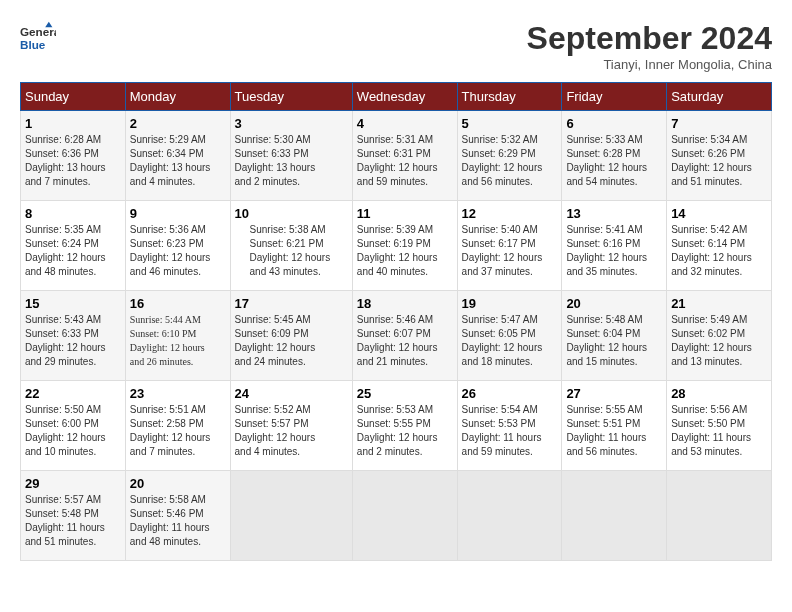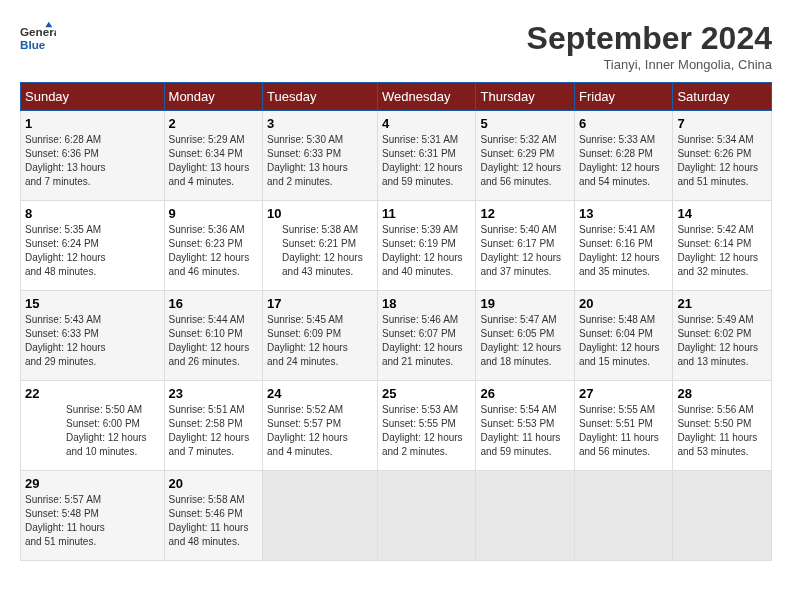--- a/index.html
+++ b/index.html
@@ -218,21 +218,21 @@
       <tr>
         <td>
           <span class="day-num">15</span>
           <div class="day-info" style="white-space: pre-line;">Sunrise: 5:43 AM
 Sunset: 6:33 PM
 Daylight: 12 hours
 and 29 minutes.</div>
         </td>
         <td>
           <span class="day-num">16</span>
-          <div class="day-info" style="white-space: pre-line;">Sunrise: 5:44 AM
+          <div class="day-info" style="white-space: pre-line; font-family: Liberation Serif, serif;">Sunrise: 5:44 AM
 Sunset: 6:10 PM
 Daylight: 12 hours
 and 26 minutes.</div>
         </td>
         <td>
           <span class="day-num">17</span>
           <div class="day-info" style="white-space: pre-line;">Sunrise: 5:45 AM
 Sunset: 6:09 PM
 Daylight: 12 hours
 and 24 minutes.</div>
@@ -262,21 +262,21 @@
           <span class="day-num">21</span>
           <div class="day-info" style="white-space: pre-line;">Sunrise: 5:49 AM
 Sunset: 6:02 PM
 Daylight: 12 hours
 and 13 minutes.</div>
         </td>
       </tr>
       <tr>
         <td>
           <span class="day-num">22</span>
-          <div class="day-info" style="white-space: pre-line; margin-left: 41px;">Sunrise: 5:50 AM
+          <div class="day-info" style="white-space: pre-line;">Sunrise: 5:50 AM
 Sunset: 6:00 PM
 Daylight: 12 hours
 and 10 minutes.</div>
         </td>
         <td>
           <span class="day-num">23</span>
           <div class="day-info" style="white-space: pre-line;">Sunrise: 5:51 AM
 Sunset: 2:58 PM
 Daylight: 12 hours
 and 7 minutes.</div>

